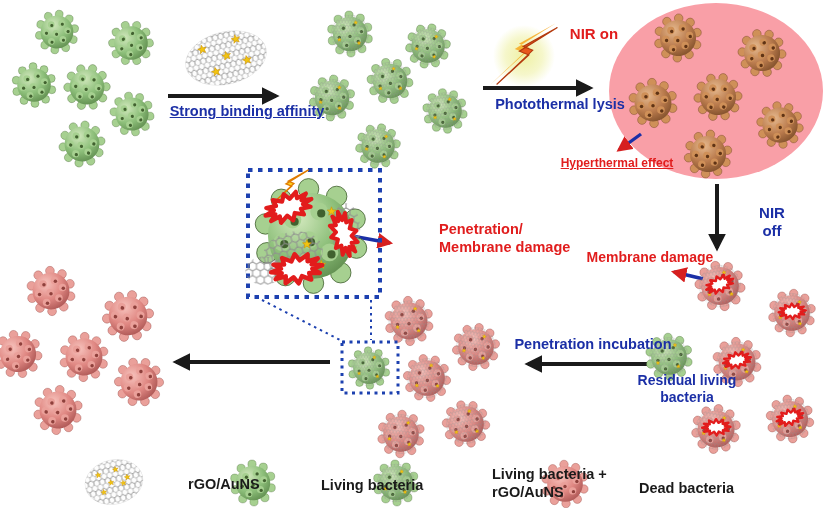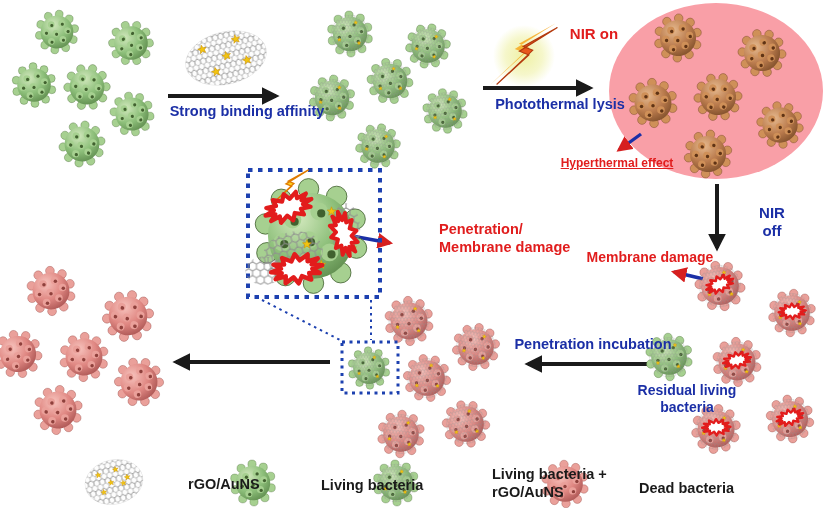--- a/index.html
+++ b/index.html
@@ -345,30 +345,30 @@
         </g>
     <g transform="translate(16,-1) rotate(75) scale(0.8)">
           <use href="#burst"></use>
         </g>
     <g transform="translate(-7,16) rotate(-8) scale(0.9)">
           <use href="#burst"></use>
         </g>
   </g>
 </svg>
 
-<div class="lbl blue ctr" style="left:227px;top:103px;font-size:14.5px;">Strong binding affinity</div>
+<div class="lbl blue ctr" style="left:227px;top:103px;font-size:14.5px;text-decoration:underline;">Strong binding affinity</div>
 <div class="lbl red ctr" style="left:574px;top:25px;font-size:15px;">NIR on</div>
 <div class="lbl blue ctr" style="left:540px;top:96px;font-size:14.5px;">Photothermal lysis</div>
 <div class="lbl red ctr" style="left:597px;top:156px;font-size:12px;text-decoration:underline;">Hyperthermal effect</div>
 <div class="lbl blue ctr" style="left:752px;top:204px;font-size:15px;">NIR off</div>
 <div class="lbl red ctr" style="left:630px;top:249px;font-size:14px;">Membrane damage</div>
 <div class="lbl red" style="left:399px;top:221px;font-size:14.5px;">Penetration/
 Membrane damage</div>
 <div class="lbl blue ctr" style="left:573px;top:336px;font-size:14.5px;">Penetration incubation</div>
-<div class="lbl blue ctr" style="left:667px;top:382px;font-size:14px;">Residual living
+<div class="lbl blue ctr" style="left:667px;top:372px;font-size:14px;">Residual living
 bacteria</div>
 
 <div class="lbl black" style="left:148px;top:476px;font-size:14.5px;">rGO/AuNS</div>
 <div class="lbl black" style="left:281px;top:477px;font-size:14.5px;">Living bacteria</div>
 <div class="lbl black" style="left:423px;top:466px;font-size:14.5px;margin-left:29px;">Living bacteria +
 rGO/AuNS</div>
 <div class="lbl black" style="left:599px;top:480px;font-size:14.5px;">Dead bacteria</div>
 
 </div>
 

